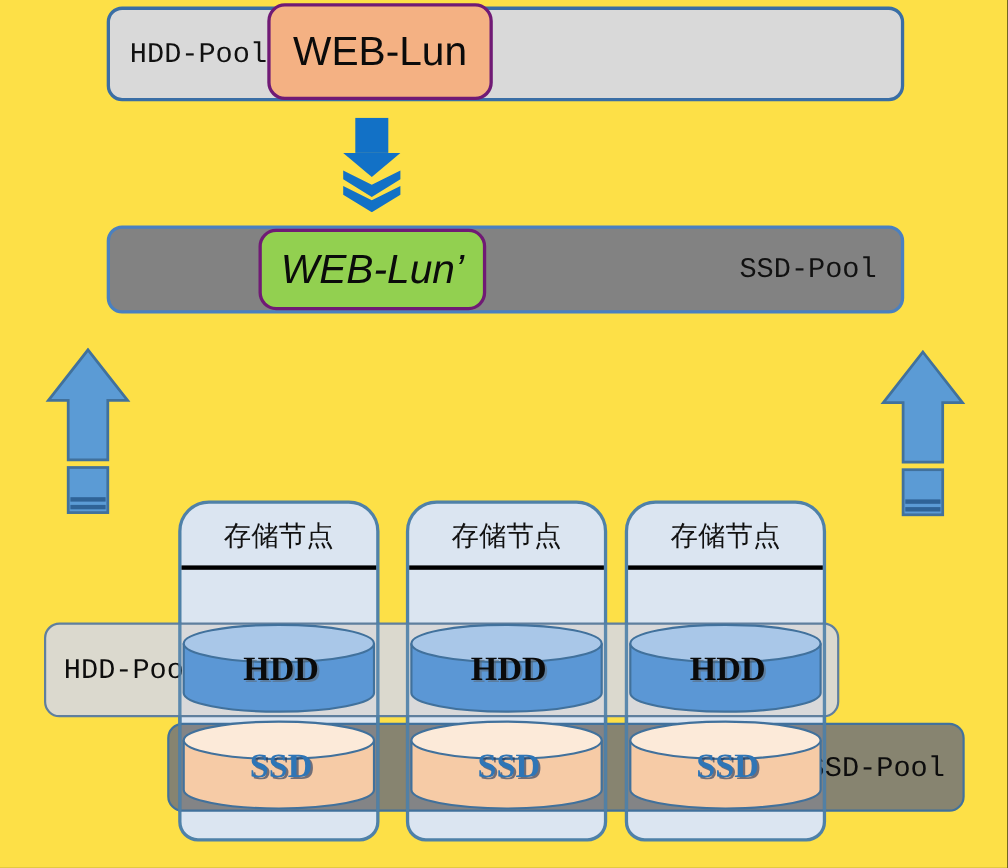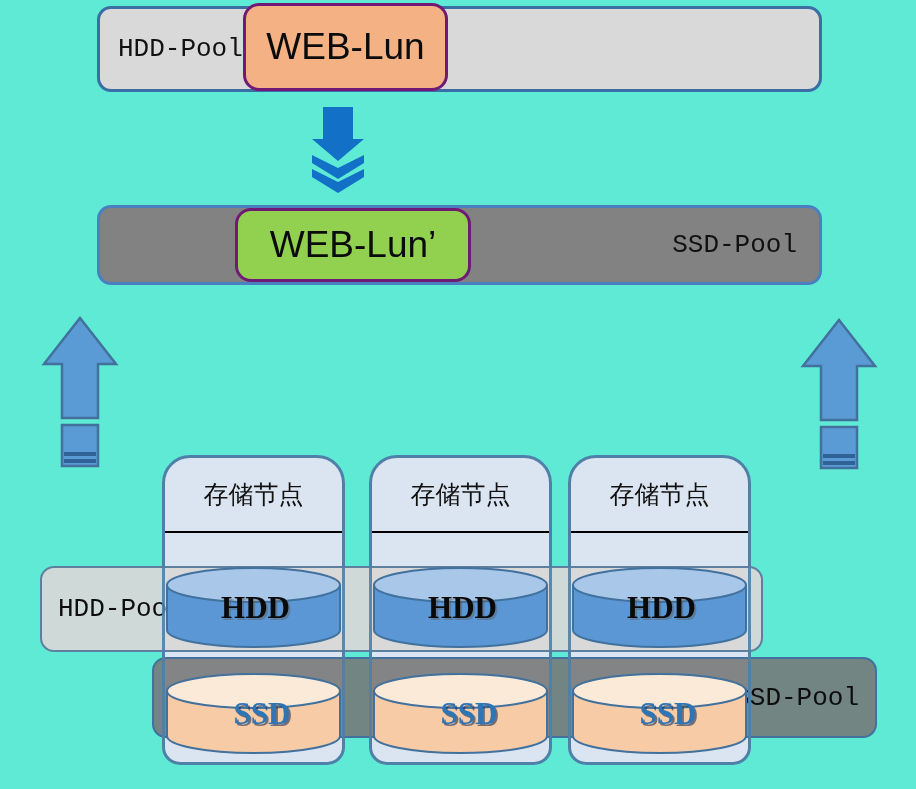--- a/index.html
+++ b/index.html
@@ -1,44 +1,44 @@
 <!DOCTYPE html>
 <html><head>
 <meta charset="utf-8">
 <style>
   html,body{margin:0;padding:0;background:#000;}
-  #canvas{position:relative;width:916px;height:789px;background:#5eead4;overflow:hidden;
+  #canvas{position:relative;width:916px;height:789px;background:#fde047;overflow:hidden;
           font-family:"Liberation Sans","DejaVu Sans",sans-serif;}
 
   
   .pool-bar{position:absolute;box-sizing:border-box;border-radius:14px;}
   #source-bar{left:97px;top:6px;width:725px;height:86px;background:#d9d9d9;border:3px solid #3a6ea5;}
   .bar-label{position:absolute;top:0;bottom:0;display:flex;align-items:center;
              font-family:"Liberation Mono","DejaVu Sans Mono",monospace;
              font-size:26px;color:#111;letter-spacing:0px;}
   #source-bar .bar-label{left:18px;}
   #target-bar .bar-label{right:22px;}
 
   .lun-box{position:absolute;box-sizing:border-box;border:3px solid #701a75;border-radius:16px;
            display:flex;align-items:center;justify-content:center;
            font-size:37px;color:#0b0b0b;}
   #web-lun-box{left:243px;top:3px;width:205px;height:88px;background:#f4b183;}
-  #web-lun-prime-box{left:235px;top:208px;width:236px;height:74px;background:#92d050;}
+  #web-lun-prime-box{left:235px;top:208px;width:207px;height:74px;background:#92d050;font-style:italic;}
 
   
   #target-bar{left:97px;top:205px;width:725px;height:80px;background:#828282;border:3px solid #4a80c0;}
 
   
   .arrow{position:absolute;}
 
   
   .node{position:absolute;top:455px;width:183px;height:310px;box-sizing:border-box;
         background:#dbe5f1;border:3px solid #4f81a8;
         border-radius:28px 28px 18px 18px;z-index:2;}
-  .node-title{box-sizing:border-box;height:75px;border-bottom:2px solid #000000;
+  .node-title{box-sizing:border-box;height:60px;border-bottom:4px solid #000000;
               display:flex;align-items:center;justify-content:center;
               font-size:25px;color:#111;}
   #node-0{left:162px;} #node-1{left:369px;} #node-2{left:568px;}
 
   
   .band{position:absolute;box-sizing:border-box;border-radius:14px;z-index:3;}
   #hdd-band{left:40px;top:566px;width:723px;height:86px;
             background:rgba(216,216,216,0.93);border:2px solid #5f7f9e;}
   #ssd-band{left:152px;top:657px;width:725px;height:81px;
             background:rgba(118,118,118,0.88);border:2px solid #41719c;}
@@ -53,21 +53,21 @@
              background:rgba(79,129,168,0.9);z-index:4;}
 
   
   .cyl{position:absolute;width:181px;height:84px;z-index:5;}
   .cyl svg{position:absolute;left:0;top:0;}
   .cyl-label{position:absolute;left:0;right:0;top:24px;text-align:center;
              font-family:"Liberation Serif","DejaVu Serif",serif;
              font-weight:bold;font-size:31px;color:#0a0a0a;
              text-shadow:2px 2px 0 rgba(90,90,90,0.45);}
   .cyl-label.ssd{color:#2e75b6;text-shadow:2px 2px 0 rgba(25,48,88,0.6);}
-  .cyl-hdd{top:566px;} .cyl-ssd{top:672px;padding-left:13px;}
+  .cyl-hdd{top:566px;} .cyl-ssd{top:654px;}
   .cx-0{left:165px;} .cx-1{left:372px;} .cx-2{left:571px;}
 </style>
 </head>
 <body>
 
 <div id="canvas">
 
   <div id="source-bar" class="pool-bar">
     <span class="bar-label">HDD-Pool</span>
   </div>

